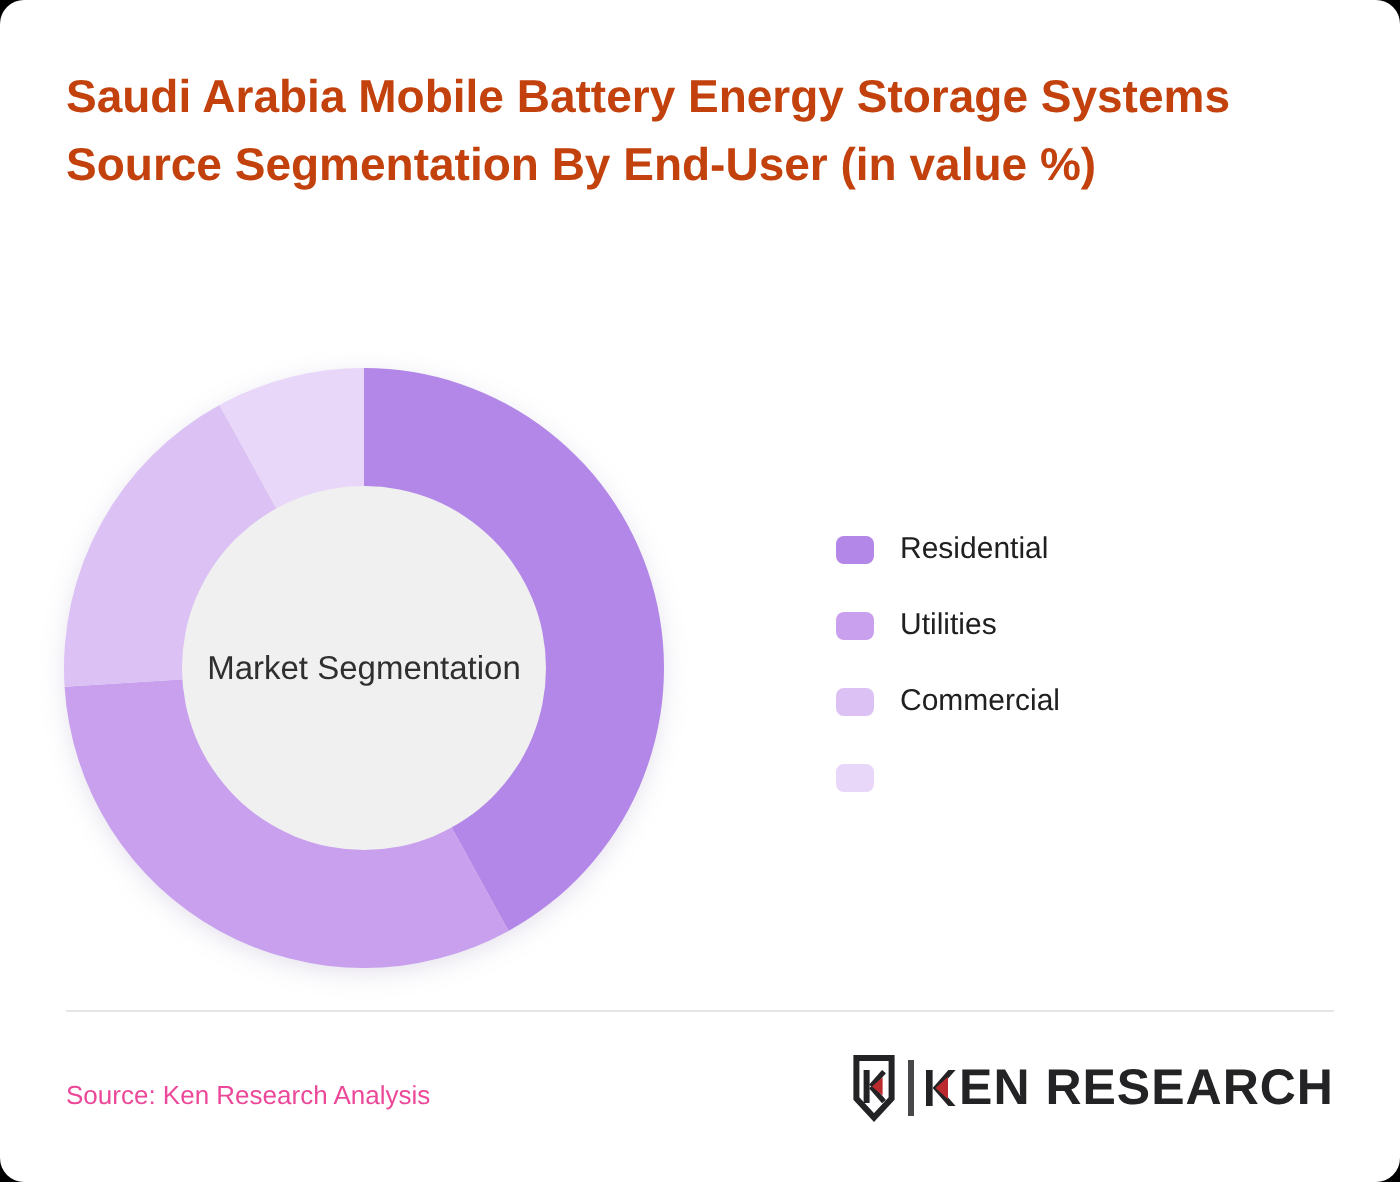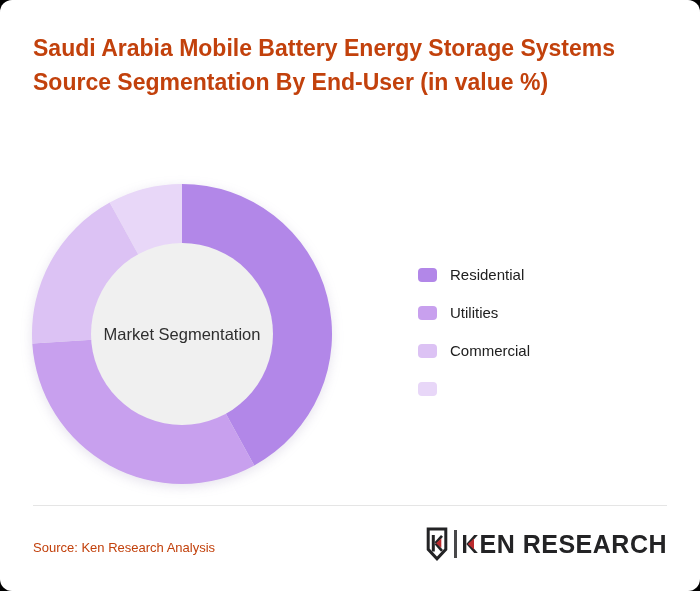--- a/index.html
+++ b/index.html
@@ -14,21 +14,21 @@
   .donut{position:absolute;left:30px;top:182px;width:304px;height:304px;
     filter:drop-shadow(0 3px 6px rgba(100,80,140,0.16));}
   .donut text{font-family:"Liberation Sans", sans-serif;font-size:16.5px;fill:#2f2f2f;}
 
   .legend{position:absolute;left:418px;top:267px;display:flex;flex-direction:column;gap:23px;}
   .legend-item{display:flex;align-items:center;gap:13px;height:15px;}
   .legend-swatch{width:19px;height:14px;border-radius:4px;flex:0 0 auto;background:#ccc;}
   .legend-label{font-size:15px;color:#202020;line-height:15px;white-space:nowrap;}
 
   .divider{position:absolute;left:33px;top:505px;width:634px;height:1px;background:#e5e5e5;}
-  .source{position:absolute;left:33px;top:540px;font-size:13px;color:#c2410c;}
+  .source{position:absolute;left:33px;top:540px;font-size:13px;color:#ec4899;}
 
   .logo{position:absolute;right:33px;top:527px;height:34px;display:flex;align-items:center;gap:6px;}
   .logo-sep{width:2.5px;height:28px;background:#48484a;}
   .logo-wordmark{display:flex;align-items:center;}
   .logo-k{width:15px;height:18px;margin-right:2px;}
   .logo-text{font-size:25px;font-weight:700;letter-spacing:0.5px;line-height:1;
     color:var(--logo-dark,#232325);white-space:nowrap;}
   .fill-dark{fill:var(--logo-dark,#232325);}
   .fill-red{fill:var(--accent-red,#bb2b2e);}
   .stroke-dark{stroke:var(--logo-dark,#232325);}

